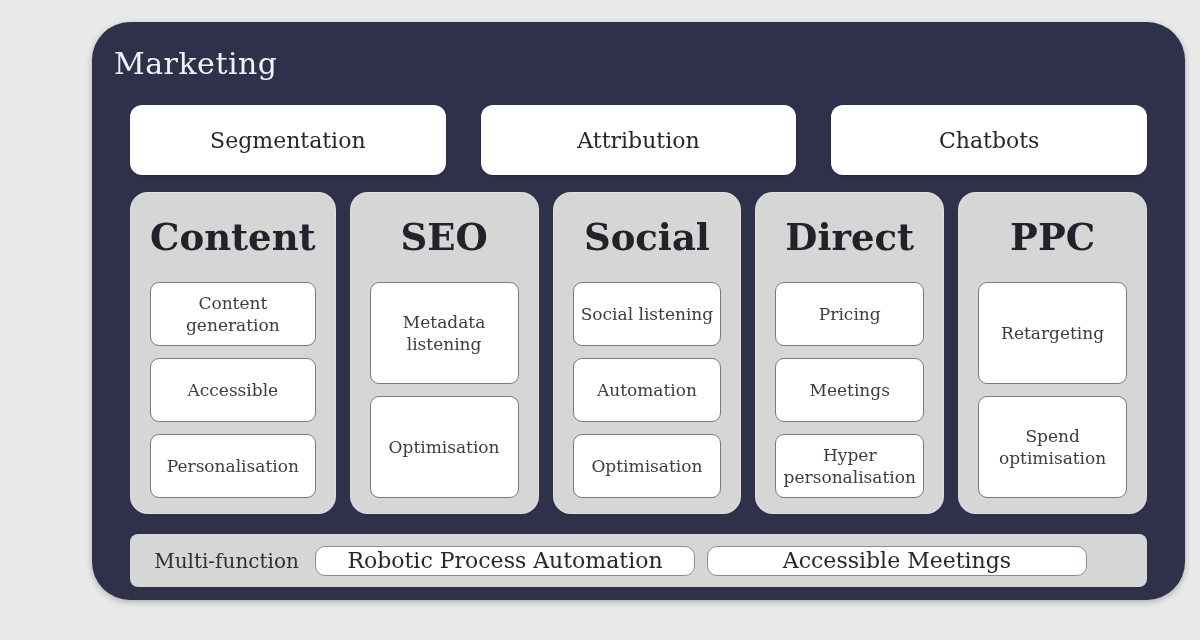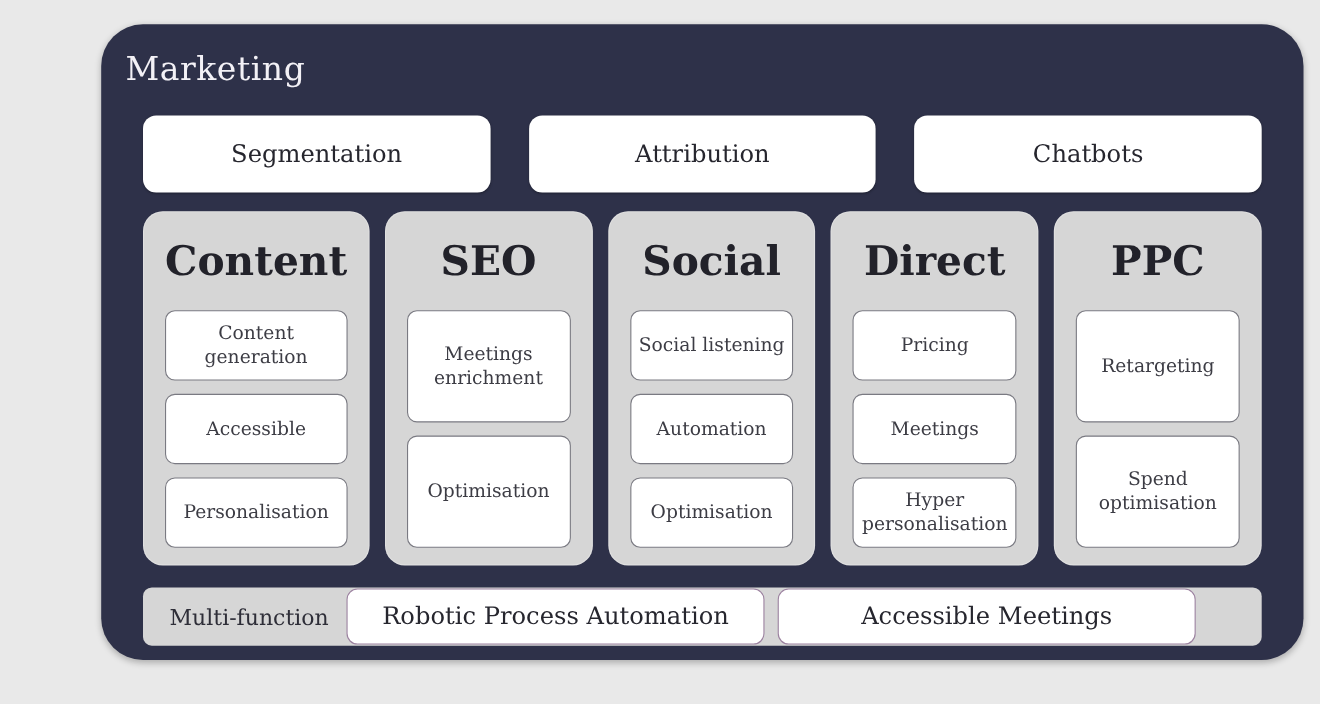--- a/index.html
+++ b/index.html
@@ -102,21 +102,21 @@
     width: 163px;
     flex-shrink: 0;
     padding-left: 10px;
     font-size: 20px;
     color: #2e2e38;
     white-space: nowrap;
     text-align: center;
   }
   .bar-item {
     width: 380px;
-    height: 51px;
+    height: 30px;
     flex-shrink: 0;
     background: #ffffff;
     border: 1px solid #9c82a0;
     border-radius: 10px;
     display: flex;
     align-items: center;
     justify-content: center;
     font-size: 22px;
     color: #26262e;
     white-space: nowrap;
@@ -142,21 +142,21 @@
       <div class="col-items">
         <div class="item">Content generation</div>
         <div class="item">Accessible</div>
         <div class="item">Personalisation</div>
       </div>
     </div>
 
     <div class="column">
       <div class="col-title">SEO</div>
       <div class="col-items">
-        <div class="item">Meetings enrichment</div>
+        <div class="item">Metadata listening</div>
         <div class="item">Optimisation</div>
       </div>
     </div>
 
     <div class="column">
       <div class="col-title">Social</div>
       <div class="col-items">
         <div class="item">Social listening</div>
         <div class="item">Automation</div>
         <div class="item">Optimisation</div>

